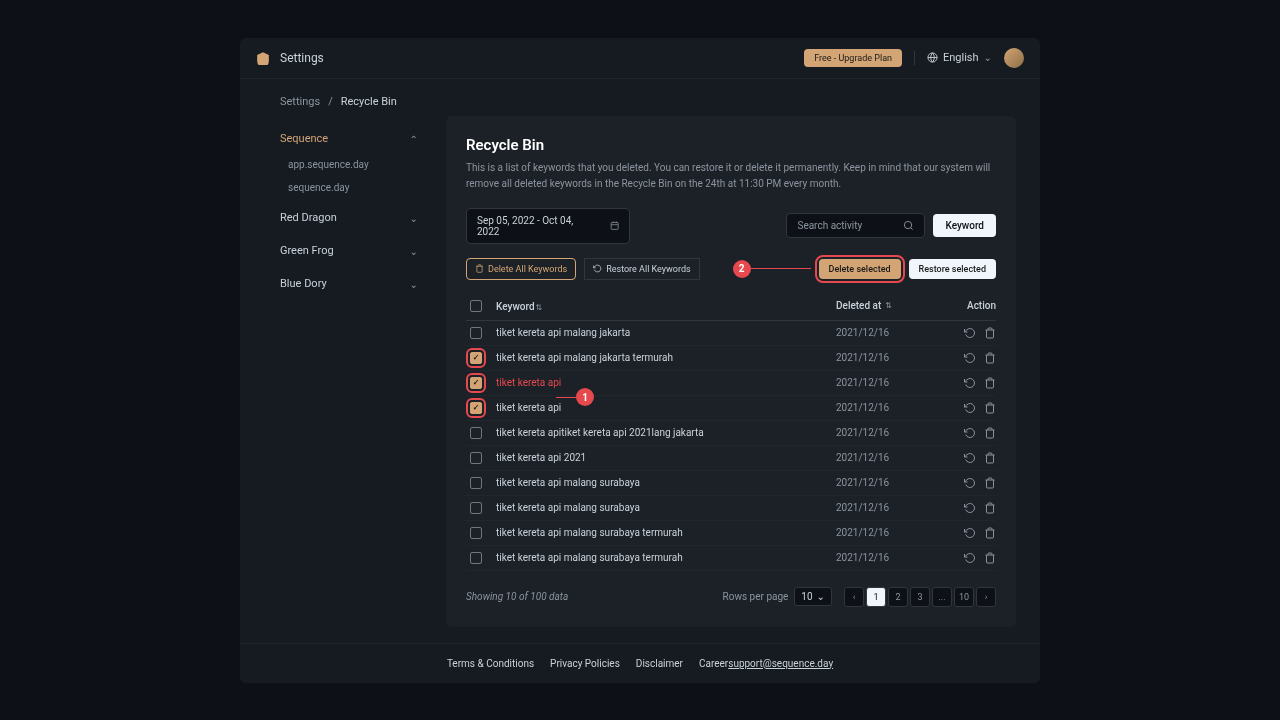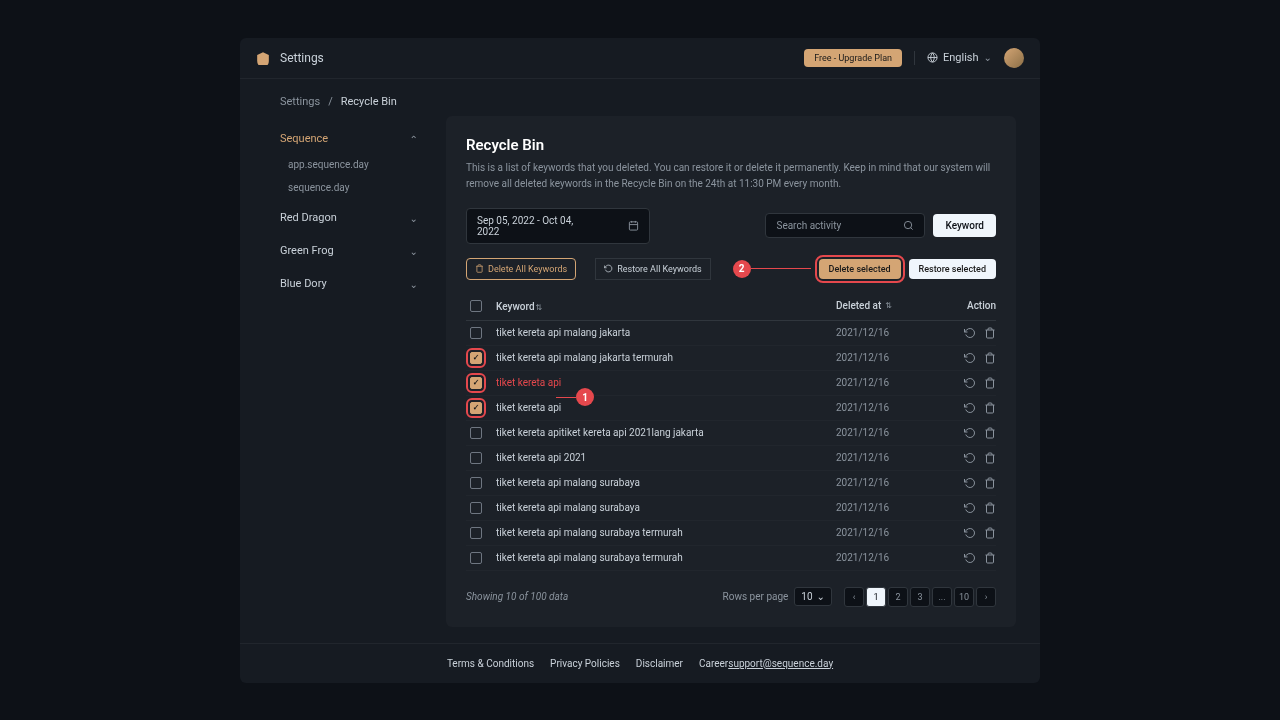--- a/index.html
+++ b/index.html
@@ -22,26 +22,26 @@
 .sidebar-group{margin-bottom:4px}
 .sidebar-header{display:flex;justify-content:space-between;align-items:flex-end;padding:8px 16px;color:#c9d1d9;cursor:pointer;font-size:11px;font-weight:400}
 .sidebar-header.active{color:#d4a574}
 .sidebar-children{padding-left:8px}
 .sidebar-child{padding:6px 16px;color:#8b949e;font-size:10px;cursor:pointer}
 .chevron{font-size:10px;color:#8b949e}
 .main-panel{flex:1;background:#1c2128;border-radius:6px;padding:20px;margin-left:12px}
 .page-title{color:#fff;font-size:15px;font-weight:600;margin-bottom:6px}
 .page-desc{color:#8b949e;font-size:10px;line-height:1.6;margin-bottom:16px}
 .controls-row{display:flex;gap:8px;margin-bottom:14px;align-items:center}
-.date-input{background:#0d1117;border:1px solid #30363d;border-radius:4px;padding:6px 10px;color:#c9d1d9;font-size:10px;display:flex;align-items:center;gap:30px;width:184px;justify-content:space-between}
+.date-input{background:#0d1117;border:1px solid #30363d;border-radius:4px;padding:6px 10px;color:#c9d1d9;font-size:10px;display:flex;align-items:center;gap:30px;width:164px;justify-content:space-between}
 .search-box{flex:1;display:flex;justify-content:flex-end}
-.search-input{background:#0d1117;border:1px solid #30363d;border-radius:4px;padding:6px 10px;color:#8b949e;font-size:10px;width:160px;display:flex;align-items:center;justify-content:space-between}
+.search-input{background:#0d1117;border:1px solid #30363d;border-radius:4px;padding:6px 10px;color:#8b949e;font-size:10px;width:139px;display:flex;align-items:center;justify-content:space-between}
 .filter-btn{background:#f0f6fc;color:#0d1117;border:none;padding:6px 12px;border-radius:4px;font-size:10px;font-weight:500;cursor:pointer}
 .action-row{display:flex;justify-content:space-between;align-items:center;margin-bottom:12px}
-.action-left{display:flex;gap:19px}
+.action-left{display:flex;gap:8px}
 .action-right{display:flex;gap:8px;align-items:center;position:relative}
 .btn-delete-all{border:1px solid #d4a574;color:#d4a574;background:transparent;padding:5px 8px;border-radius:4px;font-size:9px;cursor:pointer;display:flex;align-items:center;gap:4px}
 .btn-restore-all{border:1px solid #30363d;color:#c9d1d9;background:transparent;padding:5px 8px;border-radius:0;font-size:9px;cursor:pointer;display:flex;align-items:center;gap:4px}
 .btn-delete-selected{background:#d4a574;color:#1a1a1a;border:none;padding:5px 10px;border-radius:4px;font-size:9px;font-weight:500;cursor:pointer;outline:2px solid #e5484d;outline-offset:2px}
 .btn-restore-selected{background:#f0f6fc;color:#1a1a1a;border:none;padding:5px 10px;border-radius:4px;font-size:9px;font-weight:500;cursor:pointer}
 .callout{width:18px;height:18px;border-radius:50%;background:#e5484d;color:#fff;display:flex;align-items:center;justify-content:center;font-size:10px;font-weight:700;flex-shrink:0}
 .callout-line{height:1px;background:#e5484d;flex:1;width:60px}
 .callout-2-wrap{display:flex;align-items:center;gap:0}
 .table{width:100%}
 .thead{display:flex;padding:8px 0;border-bottom:1px solid #30363d;color:#c9d1d9;font-size:10px;font-weight:500}

